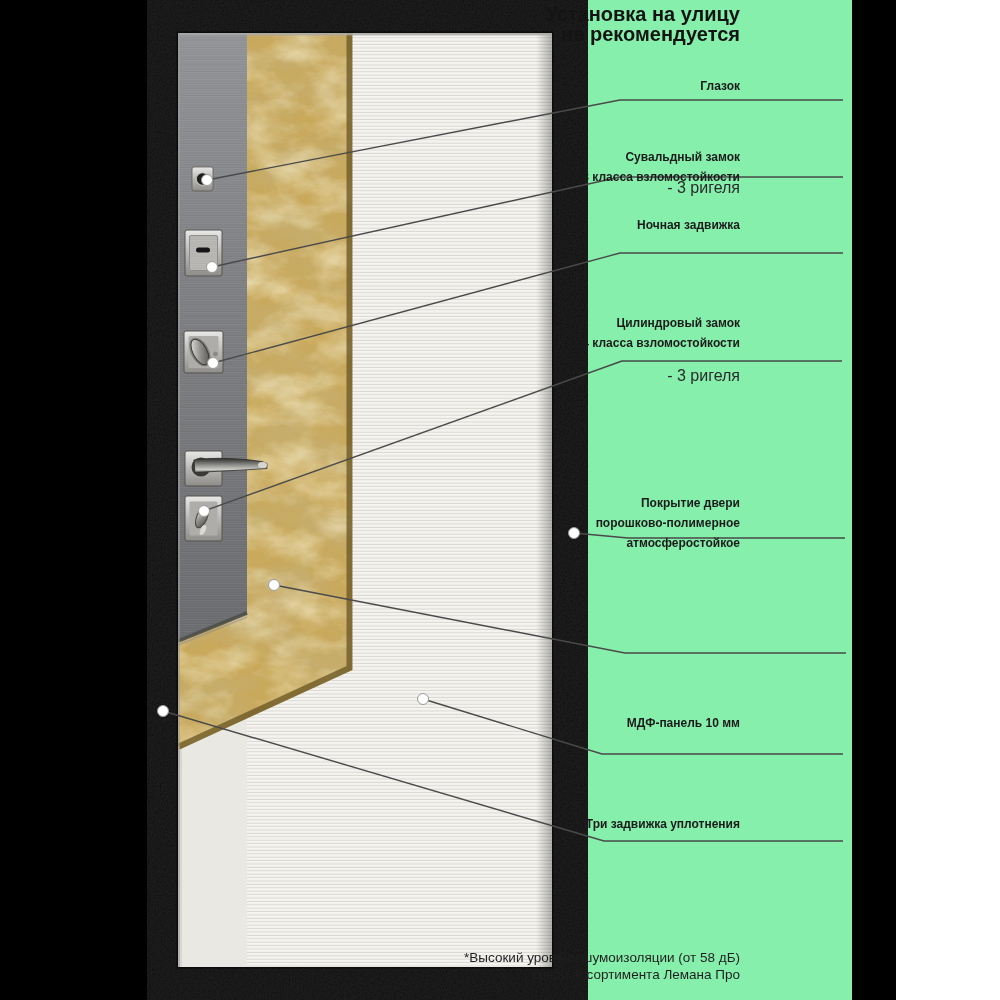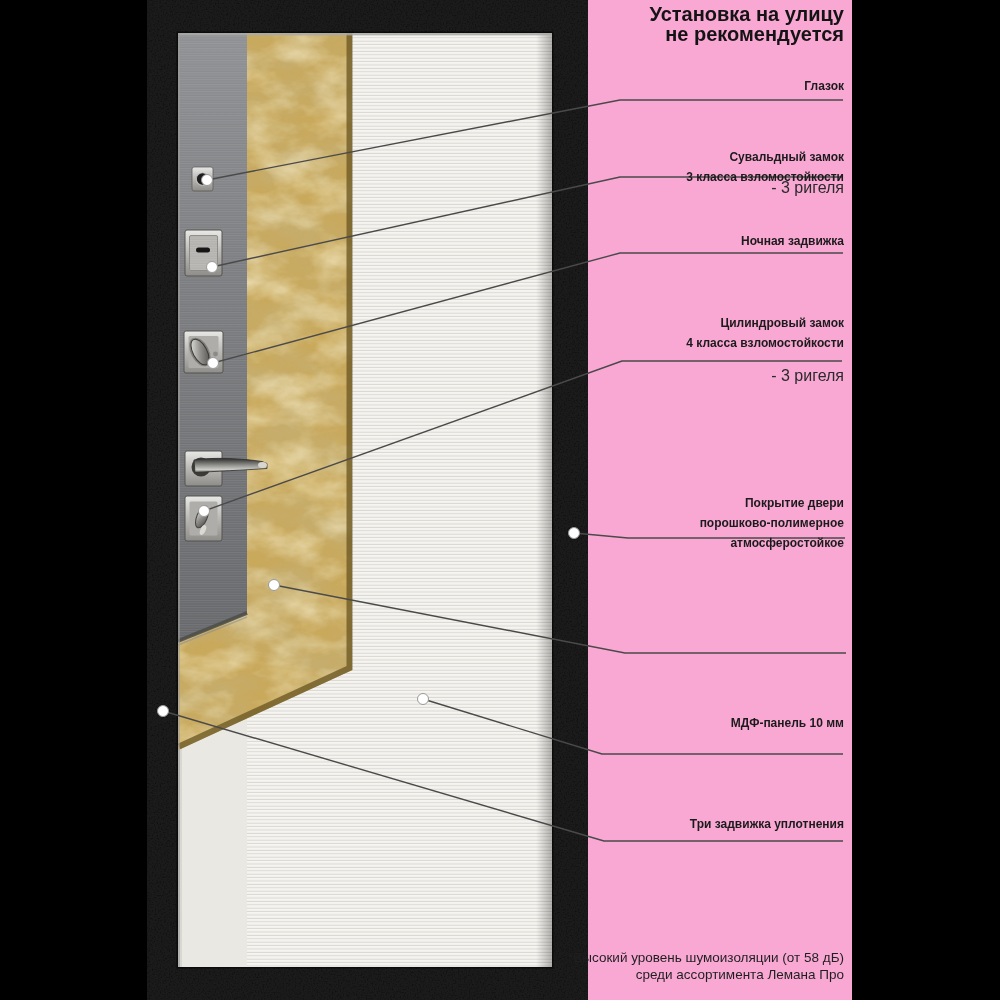--- a/index.html
+++ b/index.html
@@ -1,18 +1,18 @@
 <!DOCTYPE html>
 <html><head>
 <meta charset="utf-8">
 <style>
   html,body{margin:0;padding:0;background:#fff;}
   .canvas{
-    position:relative;width:1000px;height:1000px;overflow:hidden;
-    background:#f9a8d4;font-family:"Liberation Sans",sans-serif;
+    position:relative;width:896px;height:1000px;overflow:hidden;
+    background:#86efac;font-family:"Liberation Sans",sans-serif;
   }
   .sidebar{position:absolute;top:0;height:1000px;background:#000;}
   .sidebar.left{left:0;width:147px;}
   .sidebar.right{left:852px;width:148px;}
   .door-svg{position:absolute;left:147px;top:0;width:441px;height:1000px;}
   .overlay-svg{position:absolute;left:0;top:0;width:1000px;height:1000px;pointer-events:none;}
   .lbl{
     position:absolute;right:156px;text-align:right;color:#1b1b1b;
     font-weight:bold;font-size:12px;line-height:20px;white-space:pre-line;
   }
@@ -188,21 +188,21 @@
 
   <div class="lbl header" style="top:4px;">Установка на улицу
 не рекомендуется</div>
 
   <div class="lbl" style="top:76px;">Глазок</div>
 
   <div class="lbl" style="top:147px;">Сувальдный замок
 3 класса взломостойкости</div>
   <div class="lbl sub" style="top:179px;">- 3 ригеля</div>
 
-  <div class="lbl" style="top:231px;">Ночная задвижка</div>
+  <div class="lbl" style="top:215px;">Ночная задвижка</div>
 
   <div class="lbl" style="top:313px;">Цилиндровый замок
 4 класса взломостойкости</div>
   <div class="lbl sub" style="top:367px;">- 3 ригеля</div>
 
   <div class="lbl" style="top:493px;">Покрытие двери
 порошково-полимерное
 атмосферостойкое</div>
 
 

